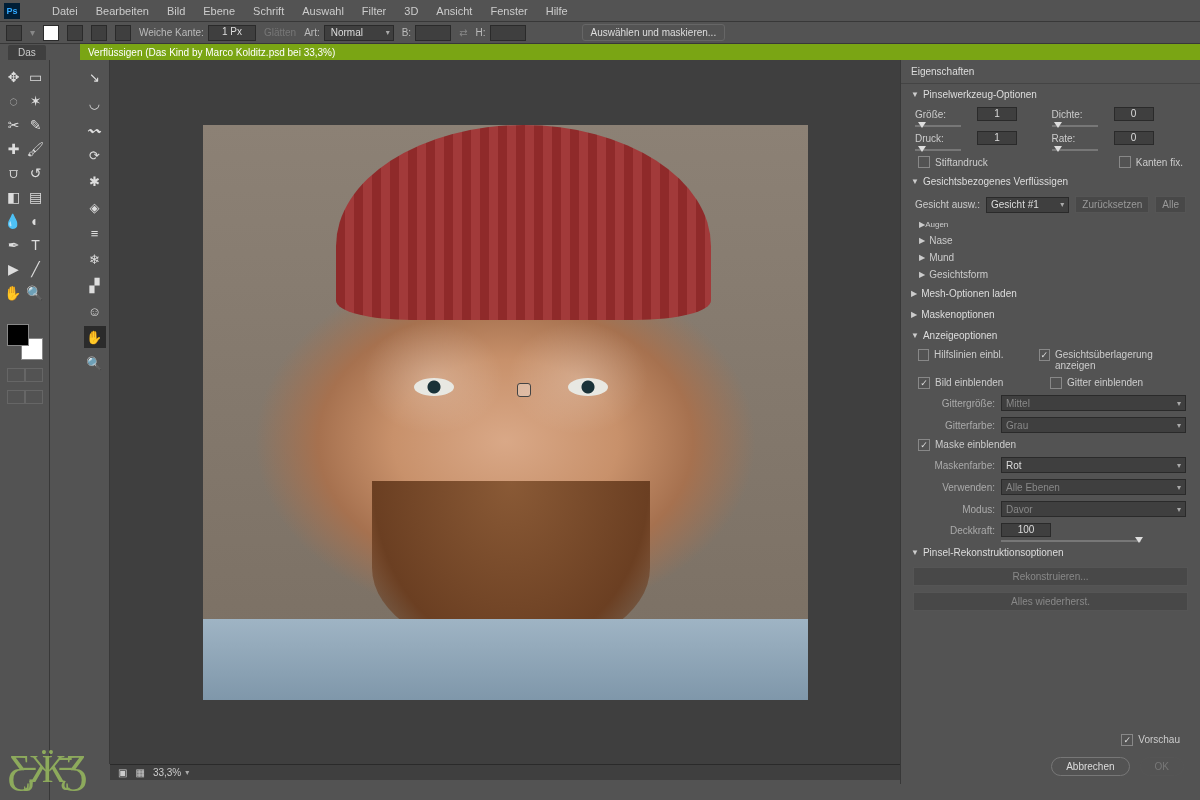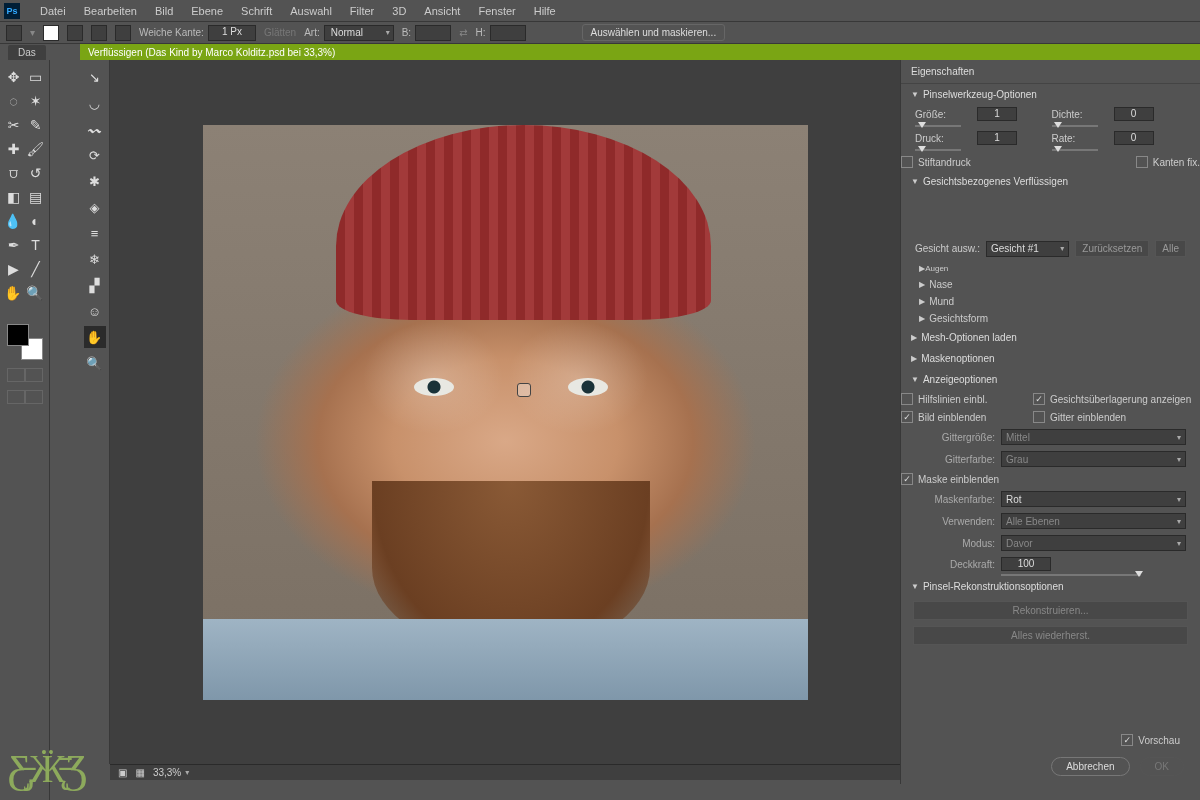--- a/index.html
+++ b/index.html
@@ -1,18 +1,18 @@
 <!DOCTYPE html>
 <html><head>
 <meta charset="utf-8">
 <style>
 * { margin:0; padding:0; box-sizing:border-box; font-family:"Segoe UI",Tahoma,sans-serif; user-select:none; }
 body { width:1200px; height:800px; background:#535353; color:#ccc; font-size:11px; overflow:hidden; position:relative; }
 .menu-bar { height:22px; background:#535353; display:flex; align-items:center; padding-left:4px; gap:2px; border-bottom:1px solid #383838; }
-.ps-icon { width:16px; height:16px; background:#001e36; color:#31a8ff; font-weight:bold; font-size:9px; display:flex; align-items:center; justify-content:center; margin-right:10px; }
+.ps-icon { width:16px; height:16px; background:#001e36; color:#31a8ff; font-weight:bold; font-size:9px; display:flex; align-items:center; justify-content:center; margin-right:22px; }
 .menu-item { padding:3px 8px; cursor:default; }
 .options-bar { height:22px; background:#535353; display:flex; align-items:center; padding:0 6px; gap:8px; border-bottom:1px solid #383838; font-size:10px; }
 .opt-label { color:#bbb; }
 .opt-group { display:flex; align-items:center; gap:4px; }
 .num-field { width:48px; height:16px; background:#3f3f3f; border:1px solid #2a2a2a; color:#ddd; text-align:center; font-size:10px; }
 .dd { height:16px; background:#3f3f3f; border:1px solid #2a2a2a; color:#ddd; padding:0 14px 0 6px; font-size:10px; position:relative; display:flex; align-items:center; }
 .dd::after { content:"▾"; position:absolute; right:3px; font-size:8px; color:#aaa; }
 .sel-mask { padding:2px 8px; border:1px solid #666; border-radius:3px; color:#ddd; }
 .mini-btn { width:16px; height:16px; background:#3f3f3f; border:1px solid #2a2a2a; }
 
@@ -55,37 +55,37 @@
 
 .props { position:absolute; right:0; top:60px; width:300px; bottom:16px; background:#535353; border-left:1px solid #383838; display:flex; flex-direction:column; font-size:10px; overflow:hidden; }
 .props-title { padding:6px 10px; color:#ddd; border-bottom:1px solid #444; }
 .sec-hd { display:flex; align-items:center; gap:4px; padding:5px 10px; color:#ddd; cursor:default; }
 .tri { font-size:8px; color:#ccc; }
 .sub-hd { display:flex; align-items:center; gap:4px; padding:3px 18px; color:#ccc; }
 .sl-lbl { width:58px; text-align:left; color:#ccc; }
 .sl-track { flex:0 0 66px; height:2px; background:#777; position:relative; }
 .sl-thumb { position:absolute; left:6%; top:-3px; width:0; height:0; border-left:4px solid transparent; border-right:4px solid transparent; border-top:6px solid #ddd; }
 .sl-val { width:40px; height:14px; background:#3f3f3f; border:1px solid #2a2a2a; color:#ddd; text-align:center; font-size:10px; }
-.cb-row { display:flex; align-items:center; gap:5px; padding:3px 0; }
+.cb-row { display:flex; align-items:flex-start; gap:5px; padding:3px 17px; }
 .cb { width:12px; height:12px; border:1px solid #888; display:flex; align-items:center; justify-content:center; color:#ddd; font-size:9px; }
 .dd-row { display:flex; align-items:center; gap:6px; padding:3px 14px; }
 .dd-lbl { width:80px; text-align:right; color:#aaa; }
 .dd-sel { flex:1; height:16px; background:#3f3f3f; border:1px solid #2a2a2a; color:#ddd; padding:0 4px; display:flex; align-items:center; justify-content:space-between; }
 .dd-sel .arr { font-size:8px; color:#aaa; }
 .btn-pill { padding:3px 14px; border:1px solid #777; border-radius:10px; color:#ddd; }
 .btn-flat { flex:1; padding:3px 6px; border:1px solid #555; color:#888; text-align:center; background:#484848; }
 .btnrow { display:flex; gap:6px; padding:4px 12px;flex-direction:column; }
 .footer-btns { display:flex; gap:10px; justify-content:flex-end; padding:8px 16px; }
 .props-spacer { flex:1; }
 .butterfly { position:absolute; left:8px; bottom:8px; color:#bef264; font-size:40px; opacity:.55; font-family:Liberation Serif, serif; }
 .two-slider { display:flex; gap:2px; padding:2px 14px; }
 .two-slider .col { flex:1; display:flex; align-items:center; gap:4px; }
 .two-slider .sl-track { flex:0 0 46px; }
 .small-btn { padding:2px 6px; border:1px solid #555; color:#999; font-size:10px; background:#484848; }
-.face-row { display:flex; gap:6px; padding:4px 14px; align-items:center;margin-top:44px; }
+.face-row { display:flex; gap:6px; padding:4px 14px; align-items:center; }
 </style>
 </head>
 <body>
 
 <div class="menu-bar">
   <div class="ps-icon">Ps</div>
   <div class="menu-item">Datei</div>
   <div class="menu-item">Bearbeiten</div>
   <div class="menu-item">Bild</div>
   <div class="menu-item">Ebene</div>

